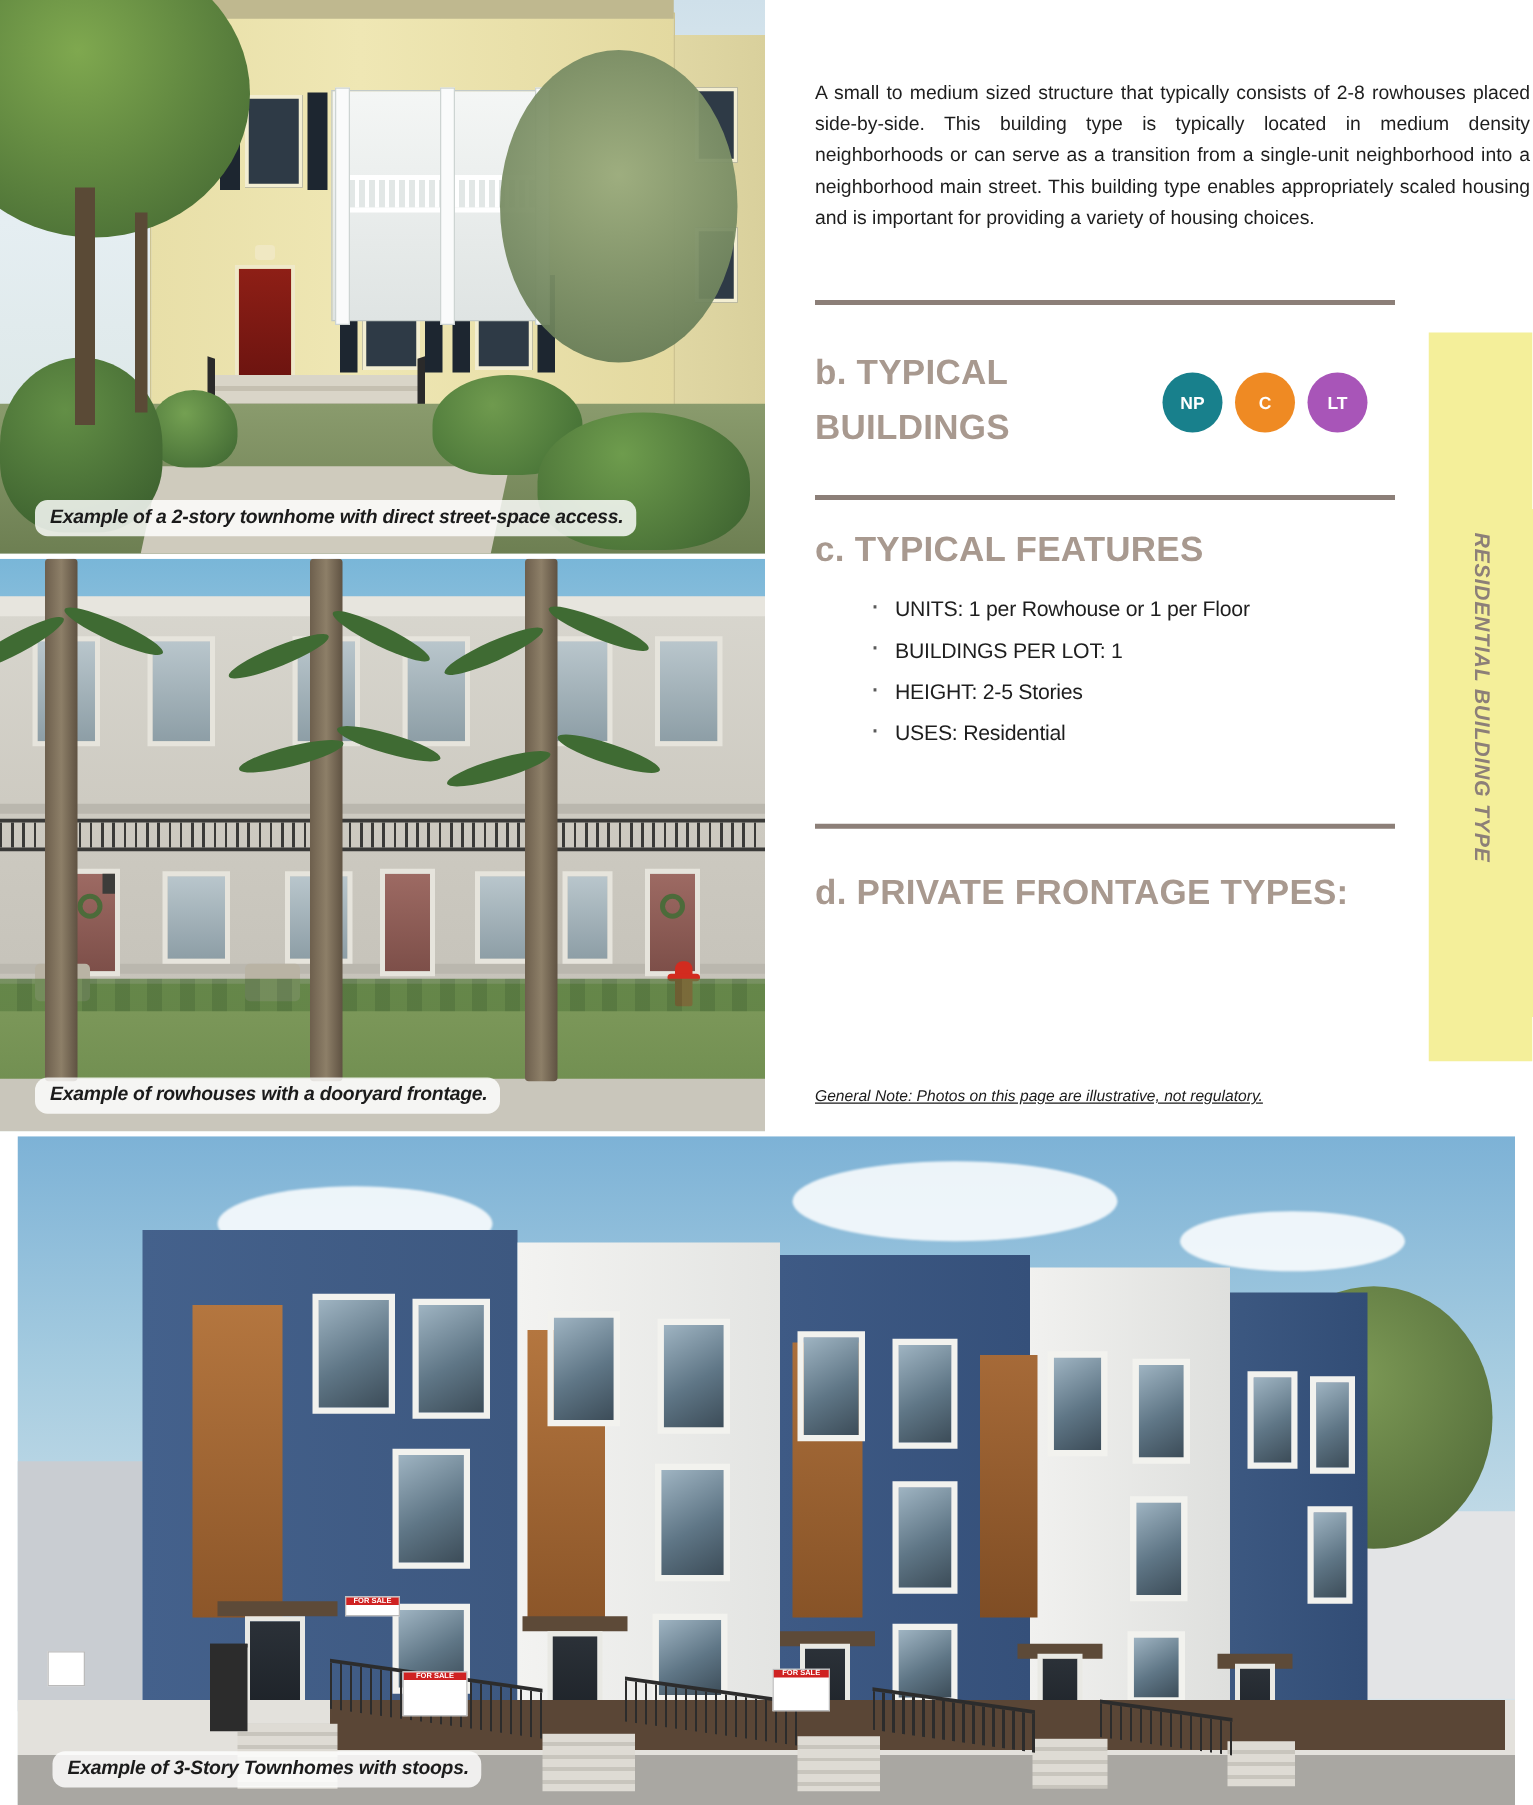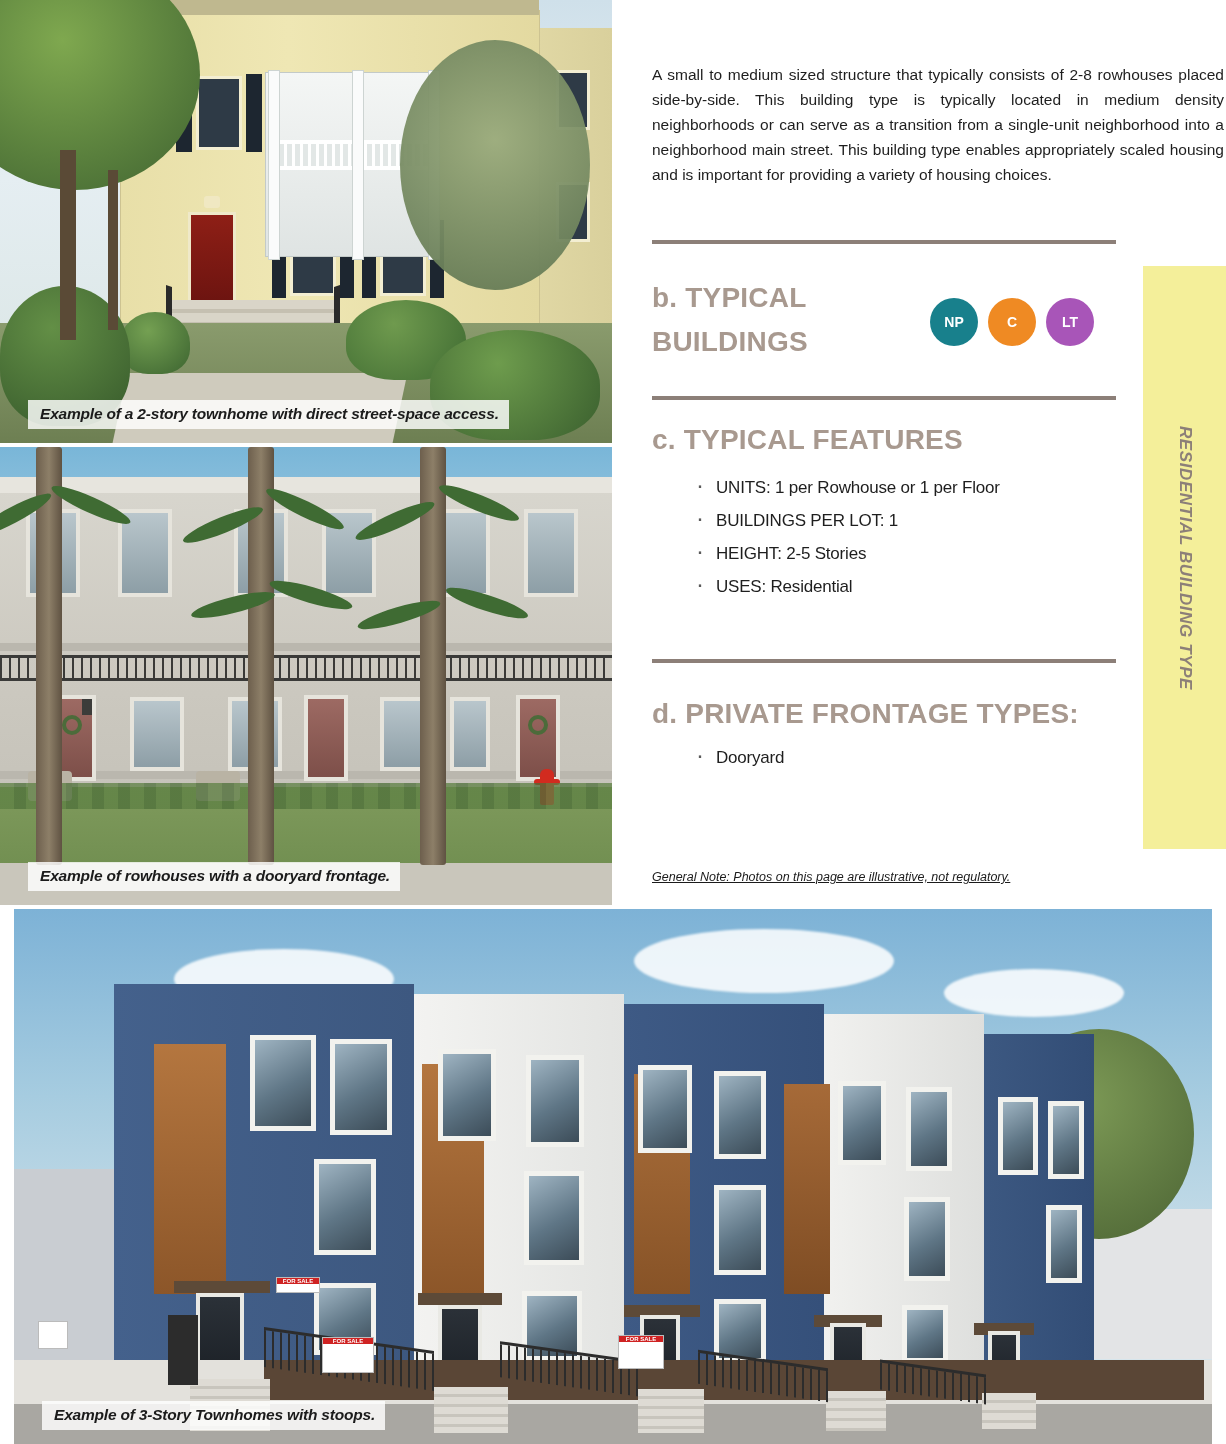--- a/index.html
+++ b/index.html
@@ -23,20 +23,21 @@
 
   .caption {
     position:absolute; left:28px; bottom:14px;
     background:rgba(255,255,255,0.82);
     color:#1b1b1b;
     font-style:italic; font-weight:bold;
     font-size:15.5px;
     padding:5px 10px 6px 12px;
     letter-spacing:-0.2px;
     white-space:nowrap;
+    border-radius:10px;
   }
 
   
   .p1-sky { position:absolute; inset:0; background:linear-gradient(180deg,#cfe0ea 0%, #e5eef2 40%, #d8e4e2 100%); }
   .p1-house {
     position:absolute; left:120px; top:10px; width:420px; height:360px;
     background:linear-gradient(90deg,#e8dfa8 0%, #efe7b4 40%, #e3d9a0 100%);
     border:1px solid #cdc391;
   }
   .p1-house:after{
@@ -408,21 +409,20 @@
   </ul>
 
   <div class="rule" id="rule3"></div>
 
   <h2 class="sec-title" id="frontage-head">
     <span class="sec-letter">d.</span>
     <span>PRIVATE FRONTAGE TYPES:</span>
   </h2>
 
   <ul class="bullets" id="frontage-list">
-    <li>Dooryard</li>
   </ul>
 
   <div id="general-note">General Note: Photos on this page are illustrative, not regulatory.</div>
 </div>
 
 <div id="side-tab">
   <span>RESIDENTIAL BUILDING TYPE</span>
 </div>
 
 </body></html>

